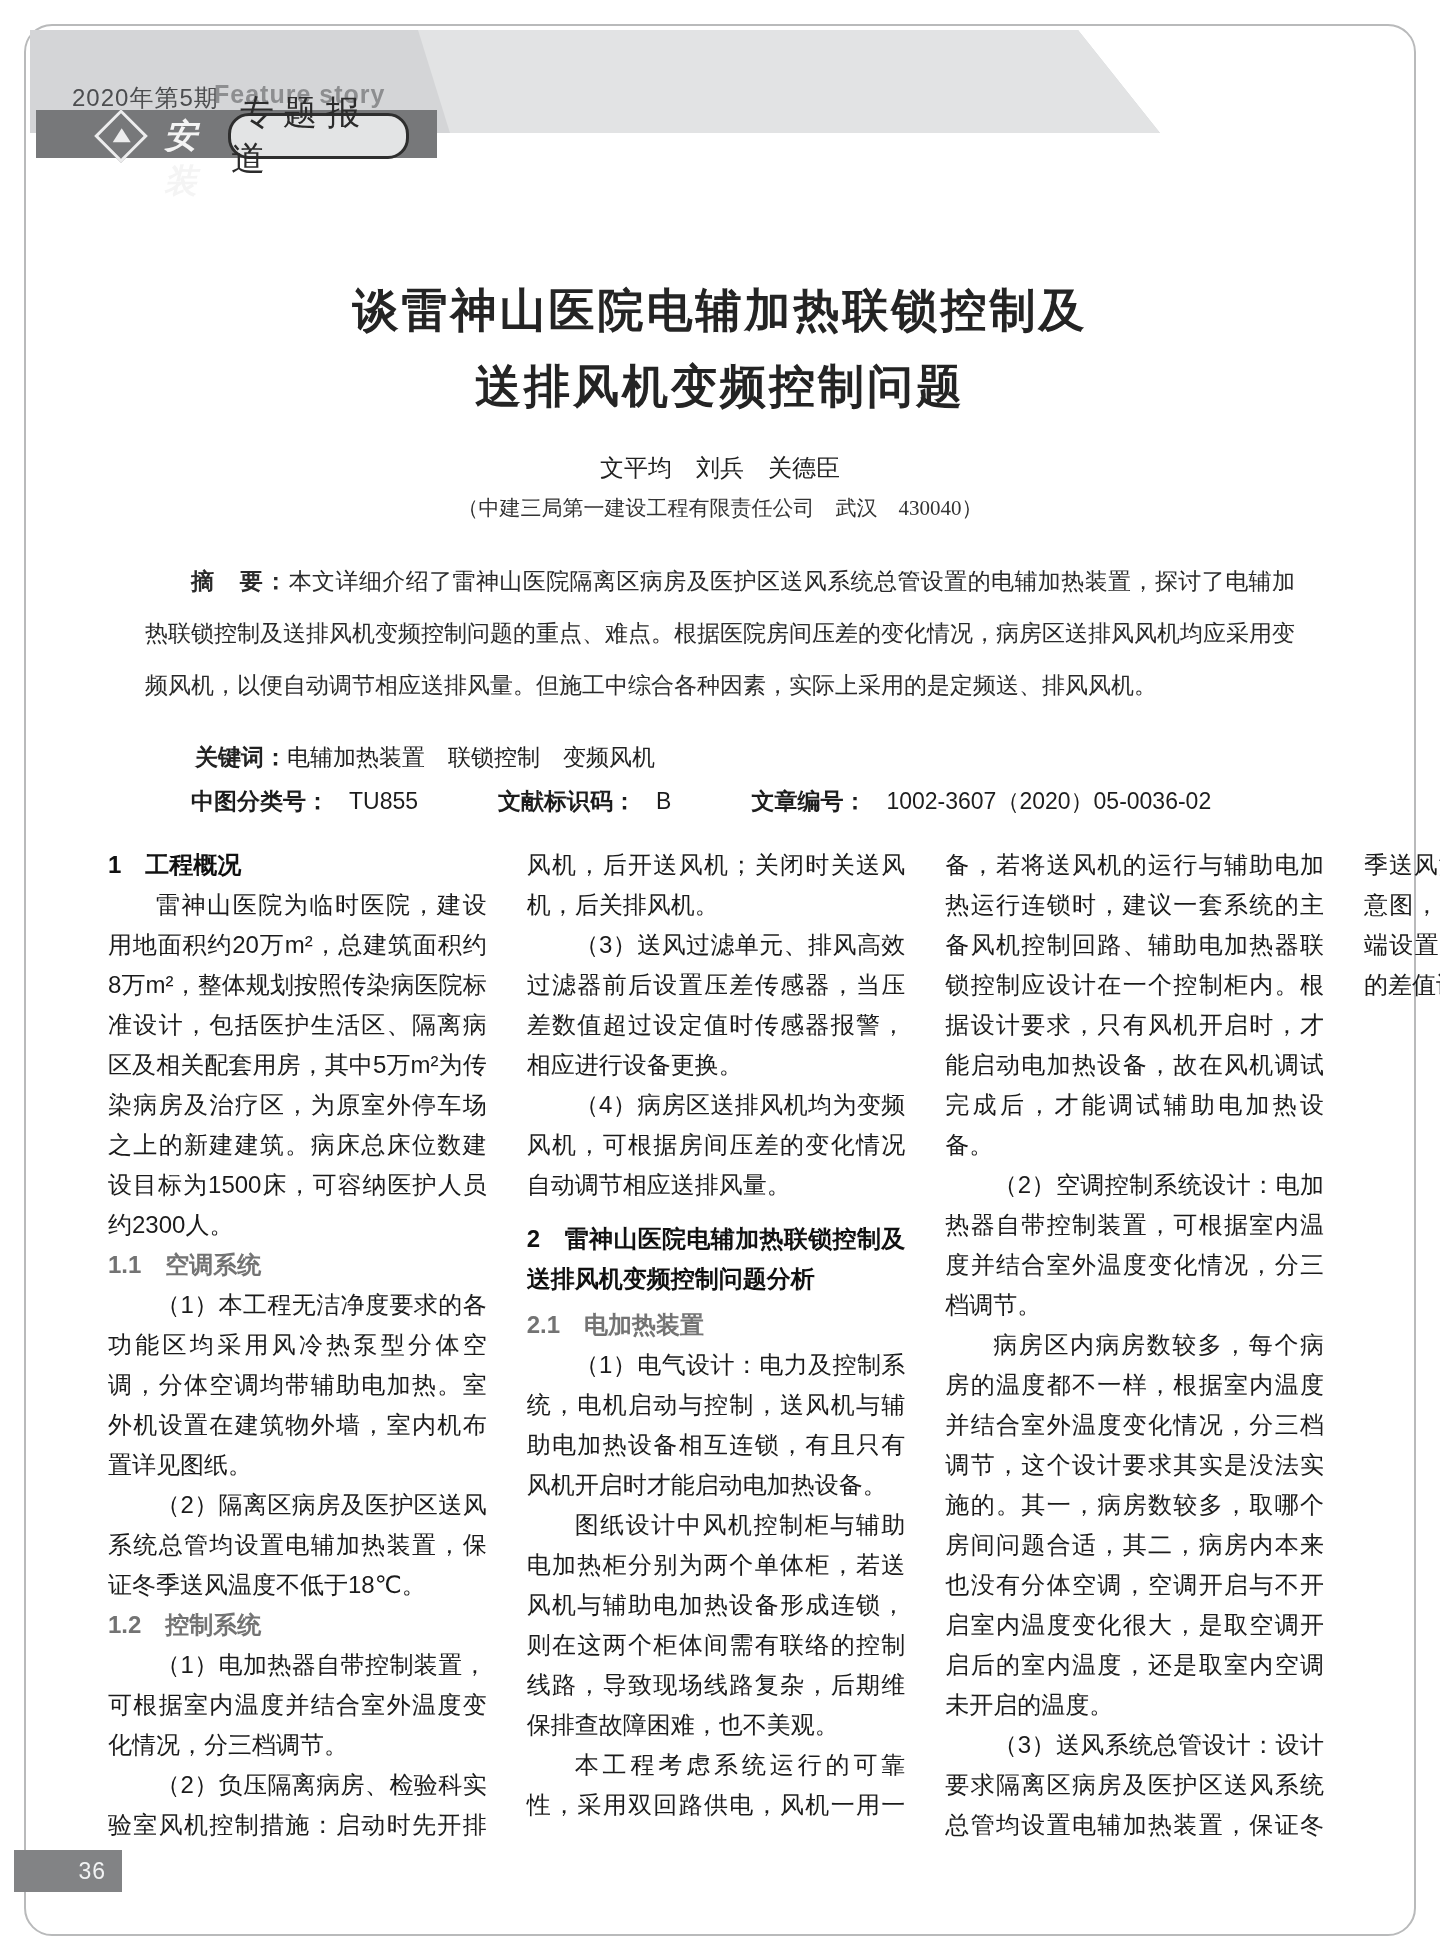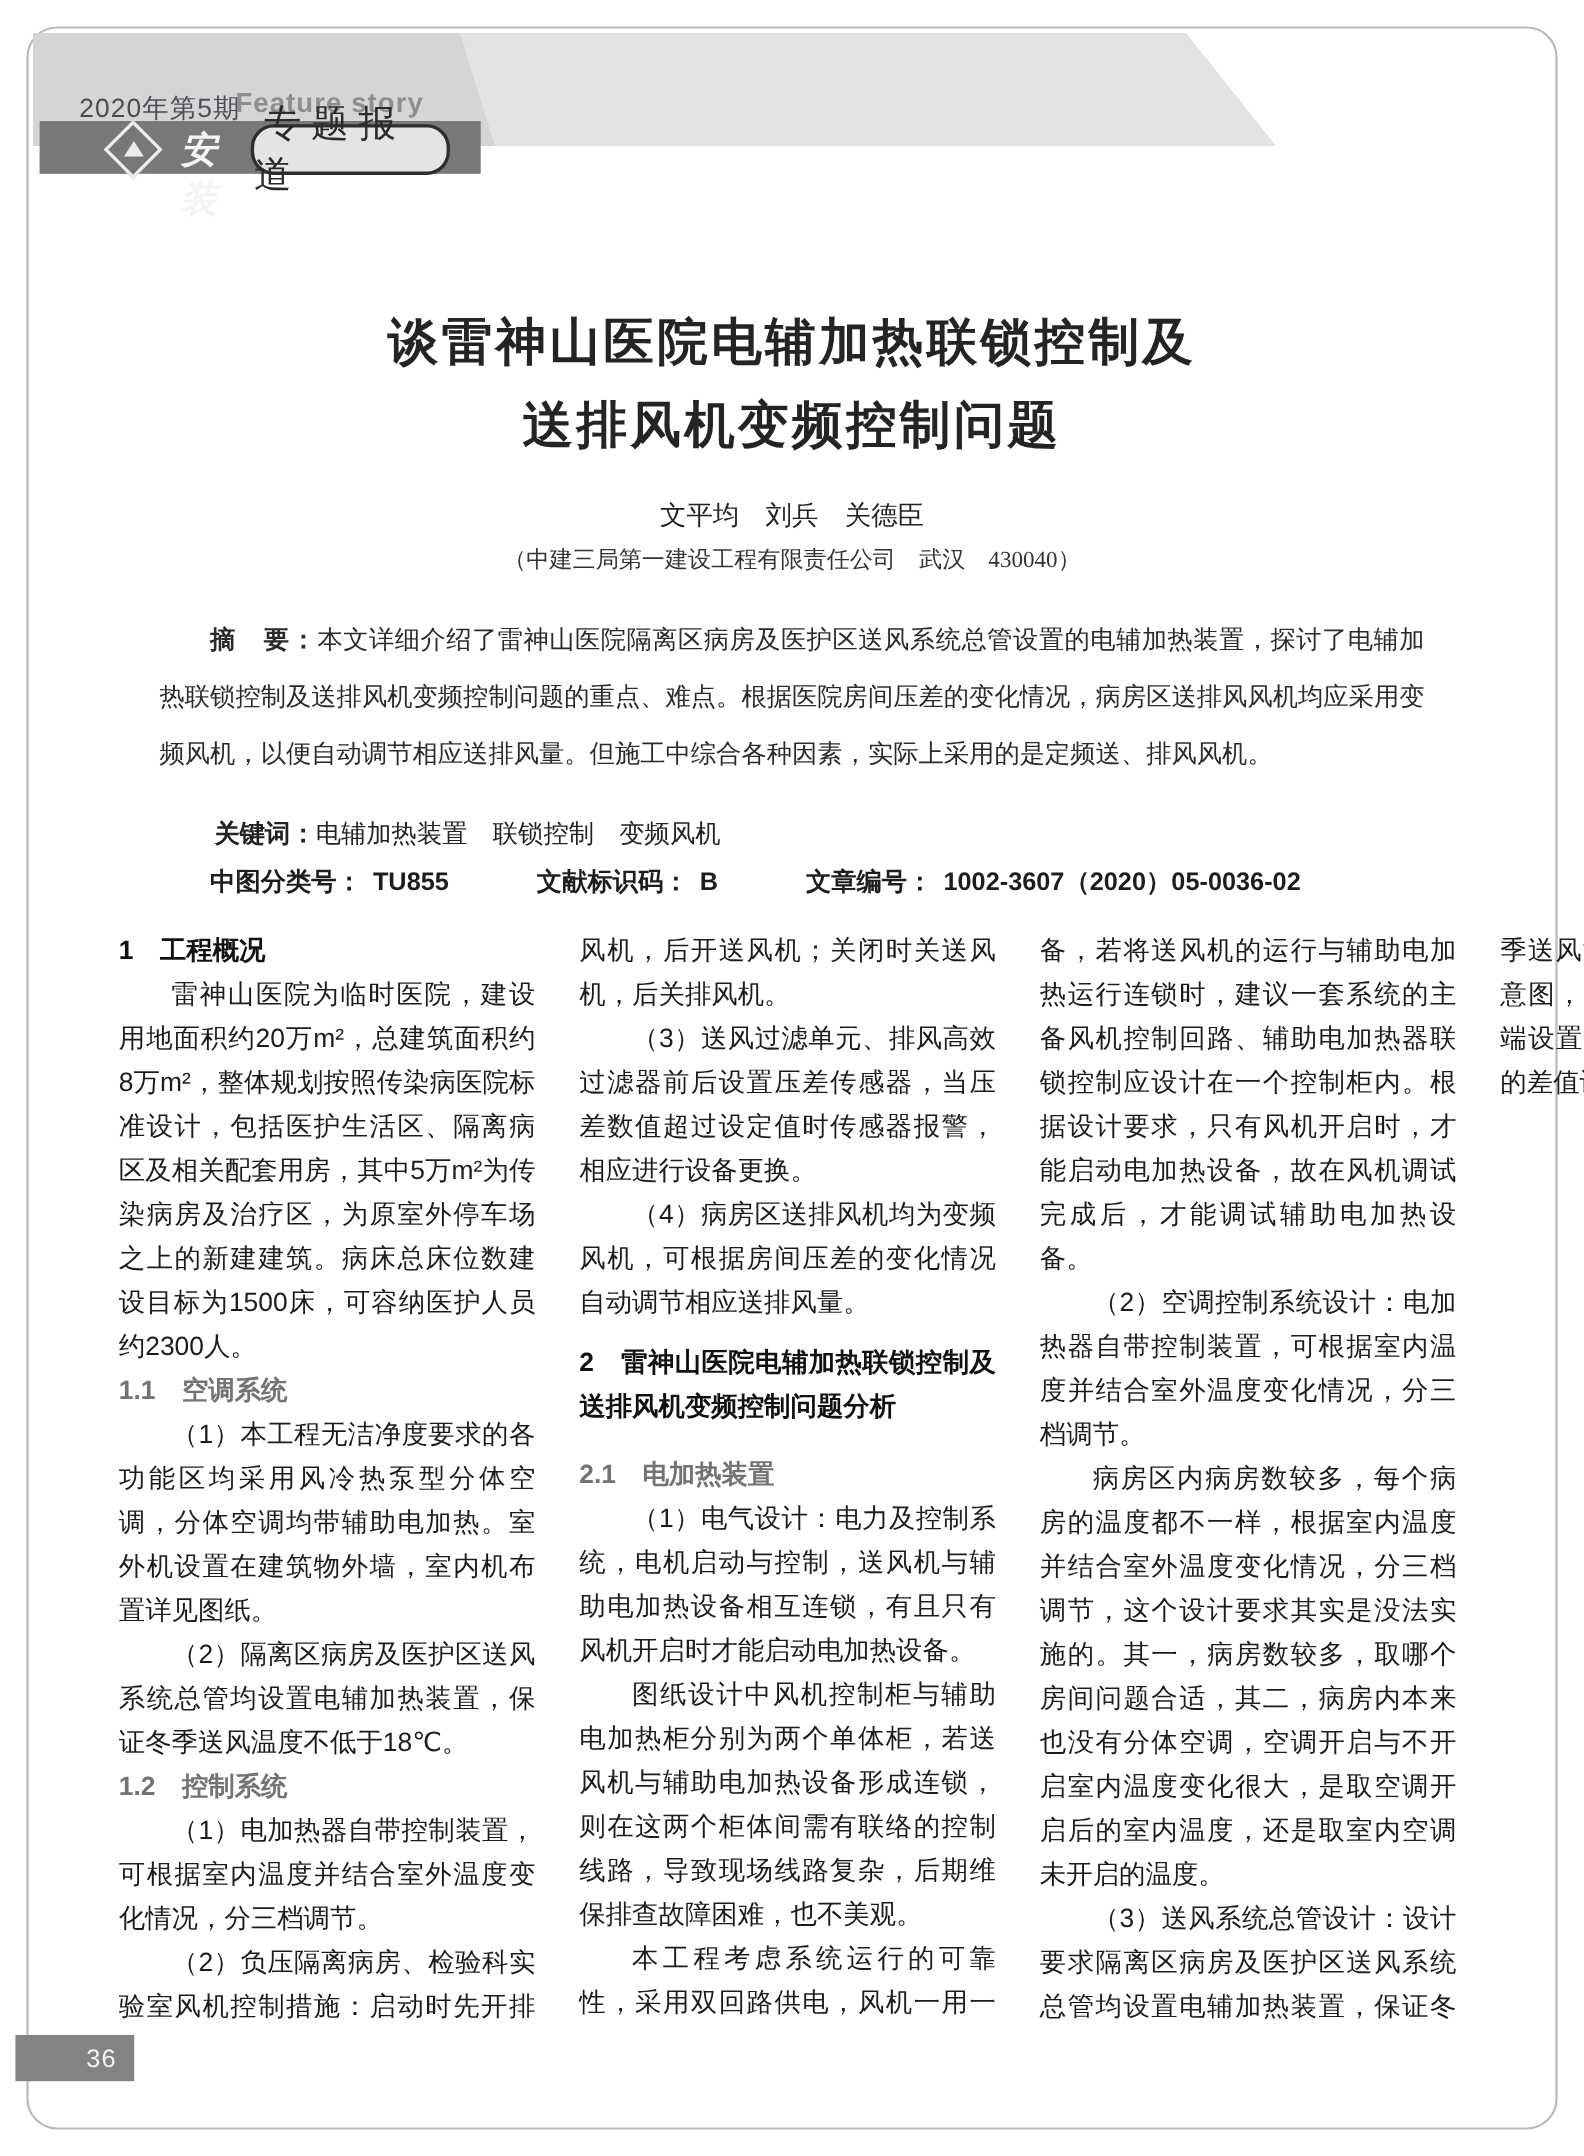--- a/index.html
+++ b/index.html
@@ -55,33 +55,33 @@
     position:absolute;left:145px;top:556px;width:1150px;margin:0;
     font-family:"Liberation Serif","DejaVu Serif",serif;font-size:23px;line-height:52px;
     text-align:justify;text-indent:2em;color:#2a2a2a;
   }
   .ab-label{font-weight:bold;letter-spacing:1px;}
   .kw{position:absolute;left:145px;top:738px;margin:4px;padding-left:46px;font-size:23px;color:#222;}
   .kw b{font-family:"Liberation Sans","DejaVu Sans",sans-serif;}
   .kw .kw-vals{font-family:"Liberation Serif","DejaVu Serif",serif;}
   .clc{position:absolute;left:145px;top:786px;margin:0;padding-left:46px;font-size:23px;color:#1d1d1d;}
   .clc b{font-weight:bold;}
-  .clc .val{margin-left:10px;font-weight:bold;}
+  .clc .val{margin-left:20px;}
   .clc .sp{margin-left:80px;}
   
   .body-cols{
     position:absolute;left:108px;top:845px;width:1216px;height:1000px;
     column-count:3;column-gap:40px;column-fill:auto;
     font-size:24px;line-height:40px;text-align:justify;color:#1b1b1b;
   }
   .blk{margin:0;orphans:1;widows:1;}
   .blk.p{text-indent:2em;}
   .blk.h1{font-weight:bold;font-size:24px;color:#111;}
   .blk.h2{font-weight:bold;color:#737373;}
-  .blk.gap{margin-top:14px;margin-bottom:22px;}
+  .blk.gap{margin-top:14px;margin-bottom:6px;}
   
   .pagenum-bar{
     position:absolute;left:14px;top:1850px;width:108px;height:42px;background:#828385;
     display:flex;align-items:center;justify-content:flex-end;padding-right:16px;box-sizing:border-box;
   }
   .pagenum-bar span{color:#f2f3f4;font-size:23px;letter-spacing:1px;}
 </style>
 </head>
 <body>
 

